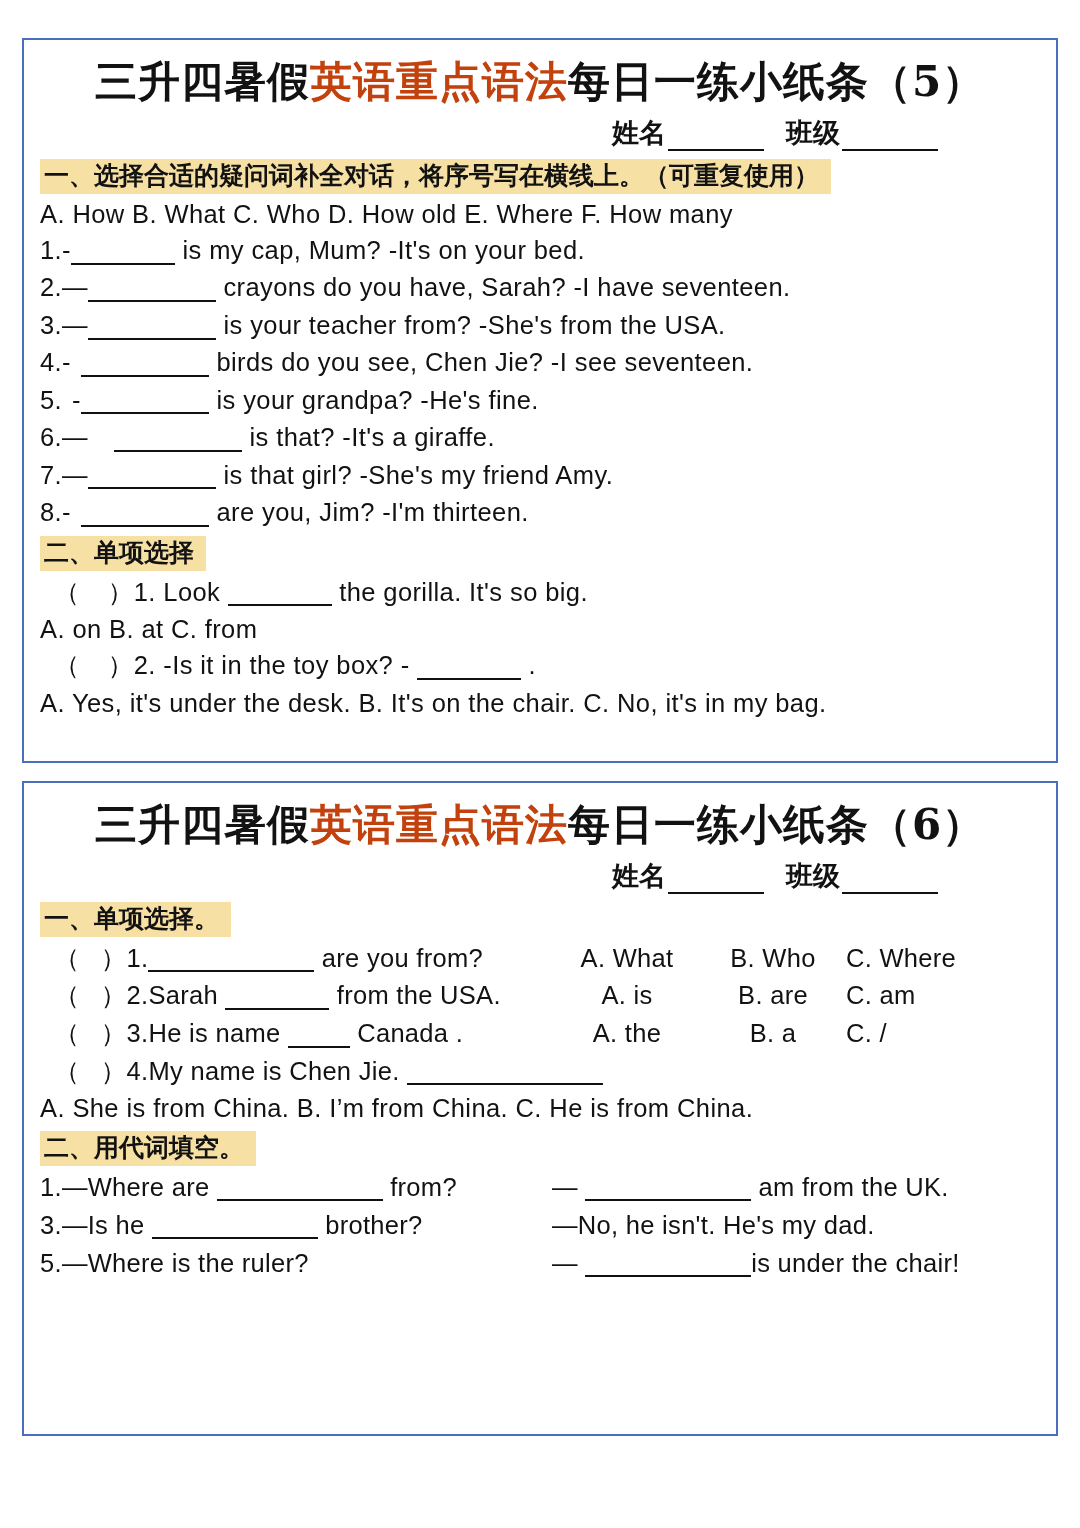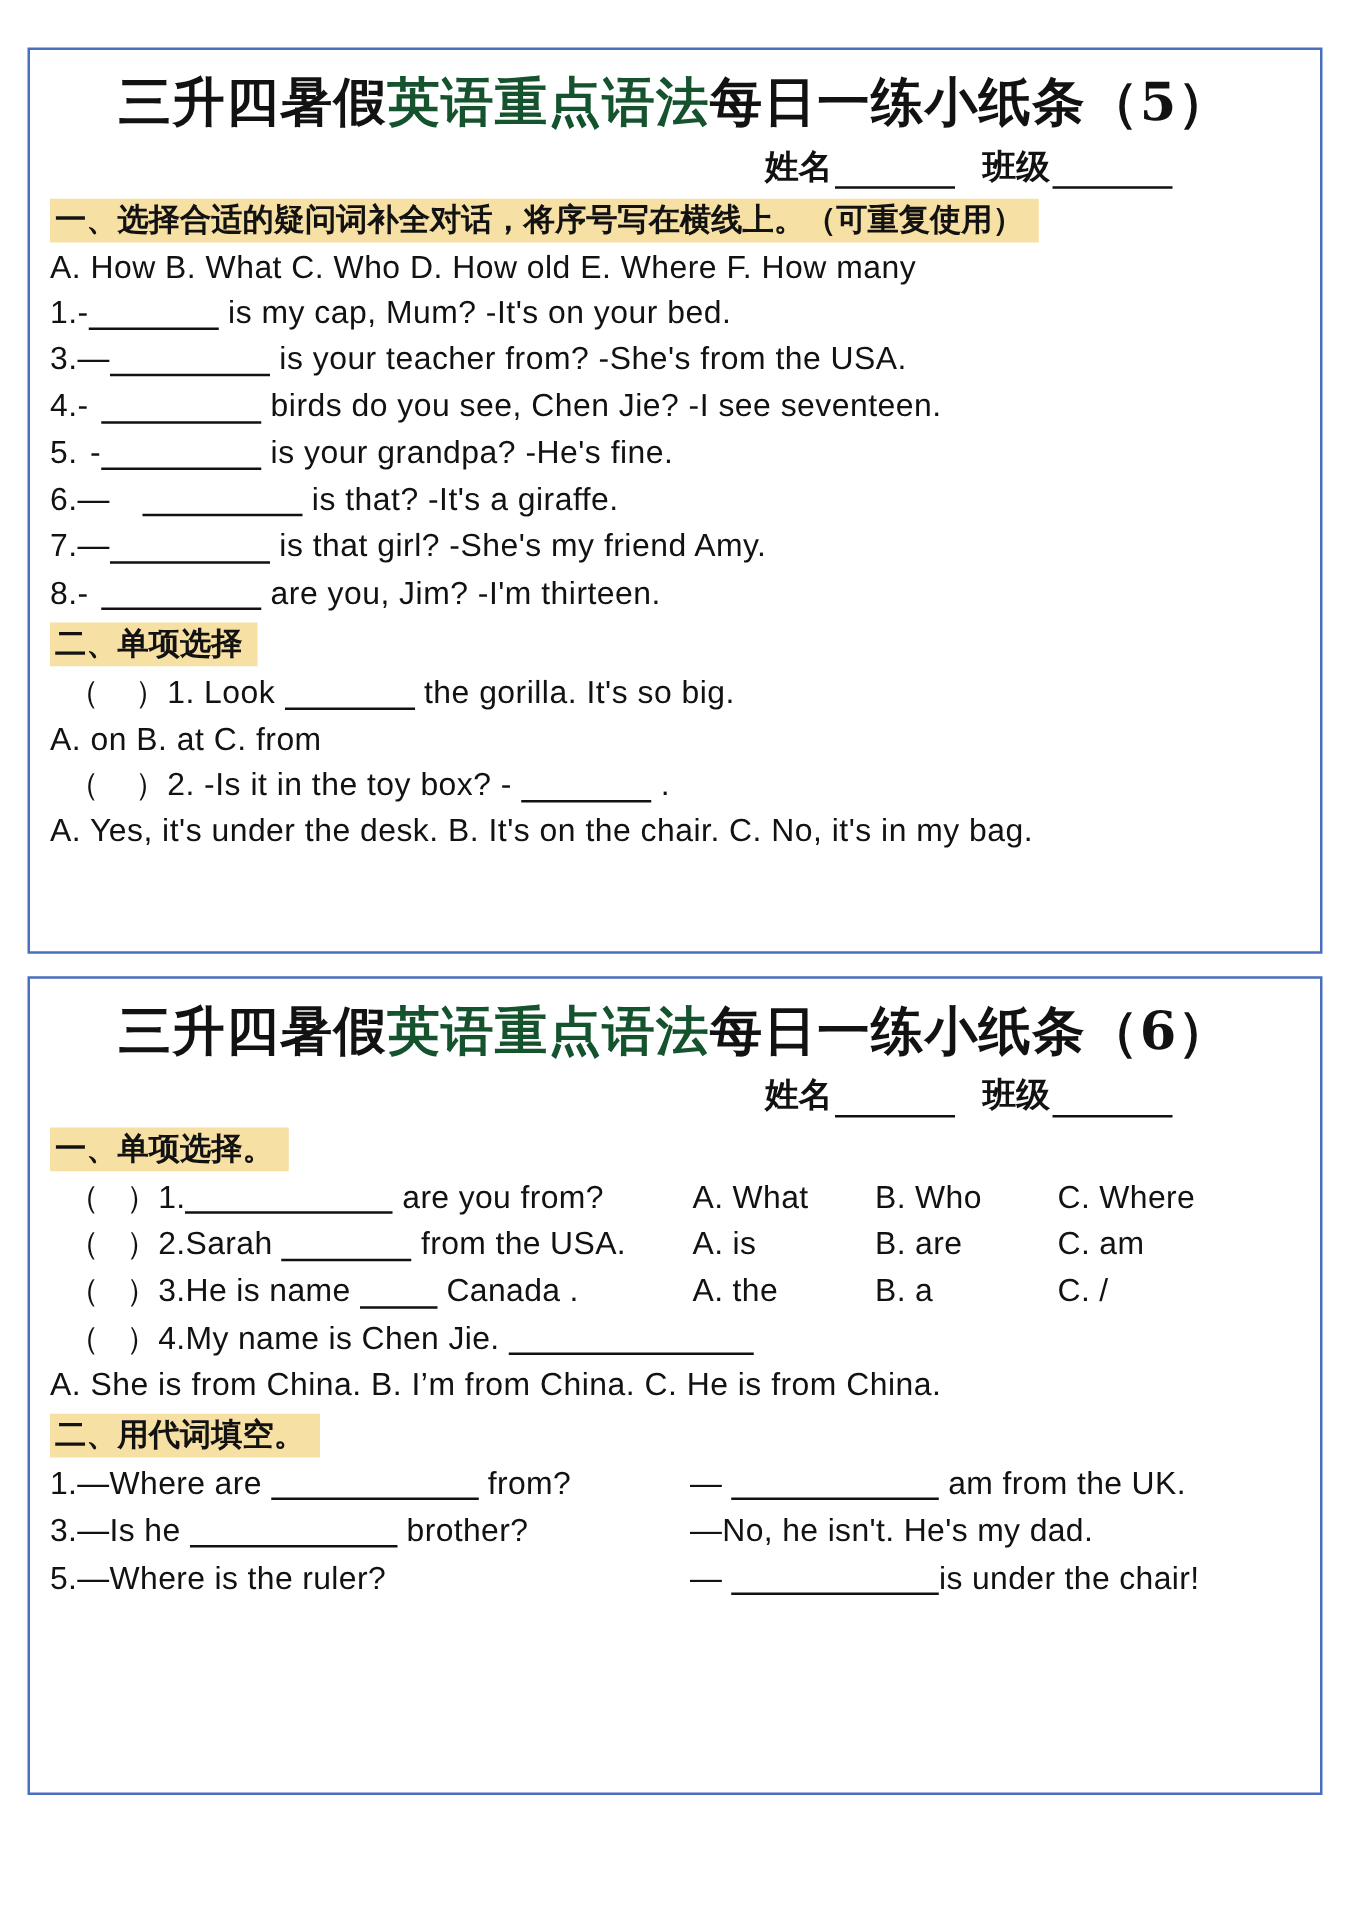--- a/index.html
+++ b/index.html
@@ -35,21 +35,21 @@
   .title {
     text-align: center;
     font-family: "DejaVu Serif", "Liberation Serif", serif;
     font-weight: bold;
     font-size: 42px;
     letter-spacing: 1px;
     line-height: 1.25;
     white-space: nowrap;
     margin: 6px 0 2px 0;
   }
-  .title .red { color: #14532d; }
+  .title .red { color: #c2410c; }
 
   
   .nameline {
     display: flex;
     justify-content: flex-end;
     align-items: flex-end;
     font-family: "DejaVu Serif", "Liberation Serif", serif;
     font-weight: bold;
     font-size: 27px;
     padding-right: 96px;
@@ -116,21 +116,21 @@
   
   .mcrow {
     display: flex;
     align-items: baseline;
     font-size: 25.5px;
     line-height: 1.48;
     white-space: nowrap;
     letter-spacing: 0.3px;
   }
   .mcrow .stem { width: 500px; flex: 0 0 500px; }
-  .mcrow .opt  { width: 146px; flex: 0 0 146px; }
+  .mcrow .opt  { width: 146px; flex: 0 0 146px; text-align: center; }
   .mcrow .opt:last-child { width: auto; flex: 0 0 auto; }
 
   
   .pnrow {
     display: flex;
     align-items: baseline;
     font-size: 25.5px;
     line-height: 1.49;
     white-space: nowrap;
     letter-spacing: 0.3px;
@@ -162,20 +162,21 @@
     </div>
 
     <div class="sec">
       <span class="hl">一、选择合适的疑问词补全对话，将序号写在横线上。（可重复使用）</span>
     </div>
 
     <div class="bank">A. How B. What C. Who D. How old E. Where F. How many</div>
 
     <div class="qline"><span>1.</span><span>-</span><span class="blank b-md"></span><span> is my cap, Mum? -It's on your bed.</span></div>
 
+    <div class="qline"><span>2.</span><span>—</span><span class="blank b-lg"></span><span> crayons do you have, Sarah?    -I have seventeen.</span></div>
 
     <div class="qline"><span>3.</span><span>—</span><span class="blank b-lg"></span><span> is your teacher from? -She's from the USA.</span></div>
 
     <div class="qline"><span>4.</span><span>-</span><span class="sp-s"></span><span class="blank b-lg"></span><span> birds do you see, Chen Jie?    -I see seventeen.</span></div>
 
     <div class="qline"><span>5.</span><span class="sp-s"></span><span>-</span><span class="blank b-lg"></span><span> is your grandpa?    -He's fine.</span></div>
 
     <div class="qline"><span>6.</span><span>—</span><span class="sp-m"></span><span class="blank b-lg"></span><span> is that?    -It's a giraffe.</span></div>
 
     <div class="qline"><span>7.</span><span>—</span><span class="blank b-lg"></span><span> is that girl?    -She's my friend Amy.</span></div>

